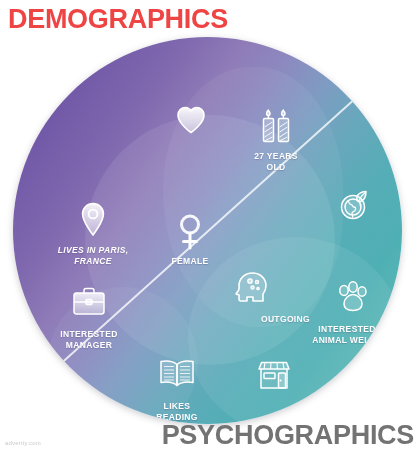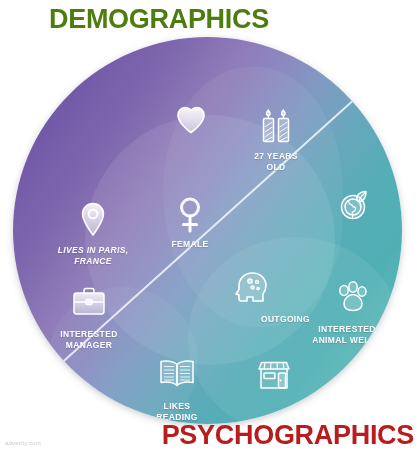--- a/index.html
+++ b/index.html
@@ -9,30 +9,29 @@
     font-family:"Liberation Sans", sans-serif;
     overflow:hidden;
     position:relative;
   }
 
   
   #title-demographics{
     position:absolute;left:8px;top:2px;
     font-size:27px;font-weight:bold;
     letter-spacing:-0.3px;
-    color:#4d7c0f;
+    color:#ef4444;
     line-height:34px;
     white-space:nowrap;
-    margin-left:41px;
   }
   #title-psychographics{
     position:absolute;right:6px;bottom:10px;
     font-size:27px;font-weight:bold;
     letter-spacing:-0.3px;
-    color:#b91c1c;
+    color:#737373;
     line-height:34px;
     white-space:nowrap;
   }
   #watermark{
     position:absolute;left:5px;bottom:16px;
     font-size:6px;color:#c9c9c9;
     letter-spacing:.2px;
   }
 
   
@@ -174,21 +173,21 @@
         </linearGradient>
           </defs>
         <path d="M14 2.5C8.2 2.5 3.6 7.1 3.6 12.9c0 7.6 10.4 21 10.4 21s10.4-13.4 10.4-21C24.4 7.1 19.8 2.5 14 2.5z" fill="url(#gPin)" stroke="#ffffff" stroke-width="1.6"></path>
         <circle cx="14" cy="13" r="4.4" fill="none" stroke="#ffffff" stroke-width="1.8"></circle>
       </svg>
     </span>
     <span class="lbl">LIVES IN PARIS,
 FRANCE</span>
   </div>
 
-  <div class="item" style="left:177px;top:158px;">
+  <div class="item" style="left:177px;top:175px;">
     <span class="glyph">
       <svg width="30" height="40" viewBox="0 0 30 40">
         <g fill="none" stroke="#ffffff" stroke-width="3" stroke-linecap="round">
           <circle cx="15" cy="12.5" r="8.5" stroke-opacity=".92"></circle>
           <line x1="15" y1="21" x2="15" y2="36"></line>
           <line x1="8.5" y1="29.5" x2="21.5" y2="29.5"></line>
         </g>
       </svg>
     </span>
     <span class="lbl">FEMALE</span>

